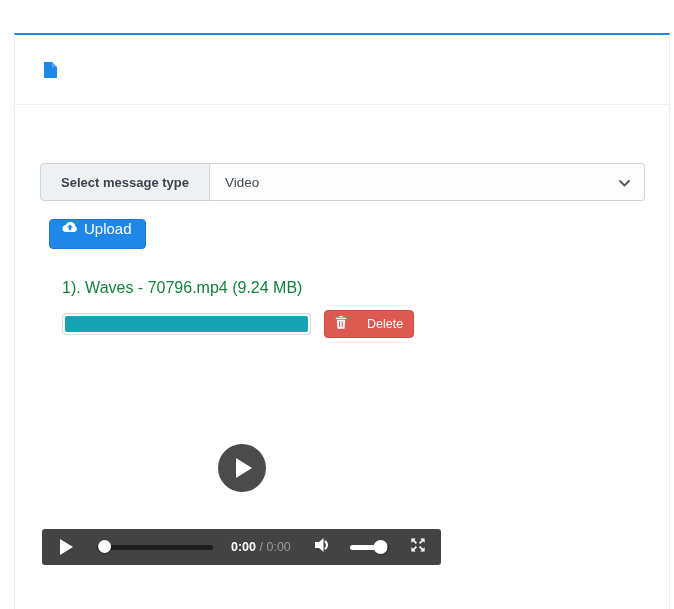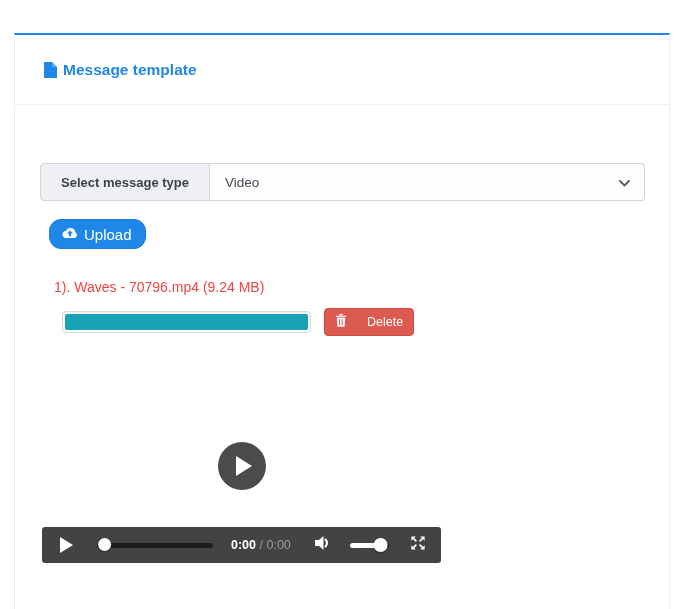--- a/index.html
+++ b/index.html
@@ -24,25 +24,25 @@
   .ig-label{width:170px;background:#eef0f3;border:1px solid #ced4da;border-radius:4px 0 0 4px;
         display:flex;align-items:center;justify-content:center;
         font-weight:bold;font-size:13px;color:#3b434c;}
   .ig-select{flex:1;border:1px solid #ced4da;border-left:none;border-radius:0 4px 4px 0;
         background:#fdfdfe;display:flex;align-items:center;justify-content:space-between;
         padding:0 14px 0 15px;font-size:13.5px;color:#444b53;cursor:pointer;}
 
   .helper{margin-top:28px;font-size:12.5px;color:#3f4a55;}
 
   .btn-upload{margin-top:18px;margin-left:9px;height:30px;padding:0 13px 0 11px;
-        background:var(--accent);color:#fff;border:1px solid #1a7ad4;border-radius:12px;
-        font-size:15px;display:inline-flex;align-items:center;gap:5px;cursor:pointer;
+        background:var(--accent);color:#fff;border:1px solid #1a7ad4;border-radius:4px;
+        font-size:15px;display:inline-flex;gap:5px;cursor:pointer;
         font-family:"Liberation Sans",sans-serif;}
 
-  .file-label{margin-top:30px;margin-left:14px;font-size:14px;color:#ef4444;}
+  .file-label{margin-top:30px;margin-left:22px;font-size:16px;color:#15803d;}
 
   .progress-row{margin-top:13px;margin-left:22px;display:flex;align-items:center;}
   .progress{width:249px;height:22px;background:#fff;border:1px solid #d6dade;border-radius:4px;
         padding:2px;box-shadow:inset 0 1px 2px rgba(0,0,0,.08);}
   .progress-fill{height:100%;background:var(--teal);border-radius:2px;}
   .btn-delete{margin-left:13px;height:28px;padding:0 10px;background:var(--danger);
         border:1px solid #d04b42;border-radius:4px;color:#fff;font-size:12.5px;
         display:inline-flex;align-items:center;gap:20px;cursor:pointer;
         font-family:"Liberation Sans",sans-serif;}
 
@@ -79,21 +79,20 @@
   <div class="card">
 
     <div class="card-header">
       <div class="card-title">
         <span>
           <svg width="13" height="16" viewBox="0 0 13 16">
             <path d="M0 0 h8 l5 5 v11 h-13 z" fill="#1e87e8"></path>
             <path d="M8 0 l5 5 h-5 z" fill="#5fa9ef"></path>
           </svg>
         </span>
-        <span>Message template</span>
       </div>
     </div>
 
     <div class="card-body">
 
       <div class="input-group">
         <div class="ig-label">Select message type</div>
         <div class="ig-select">
           <span>Video</span>
           <span>

